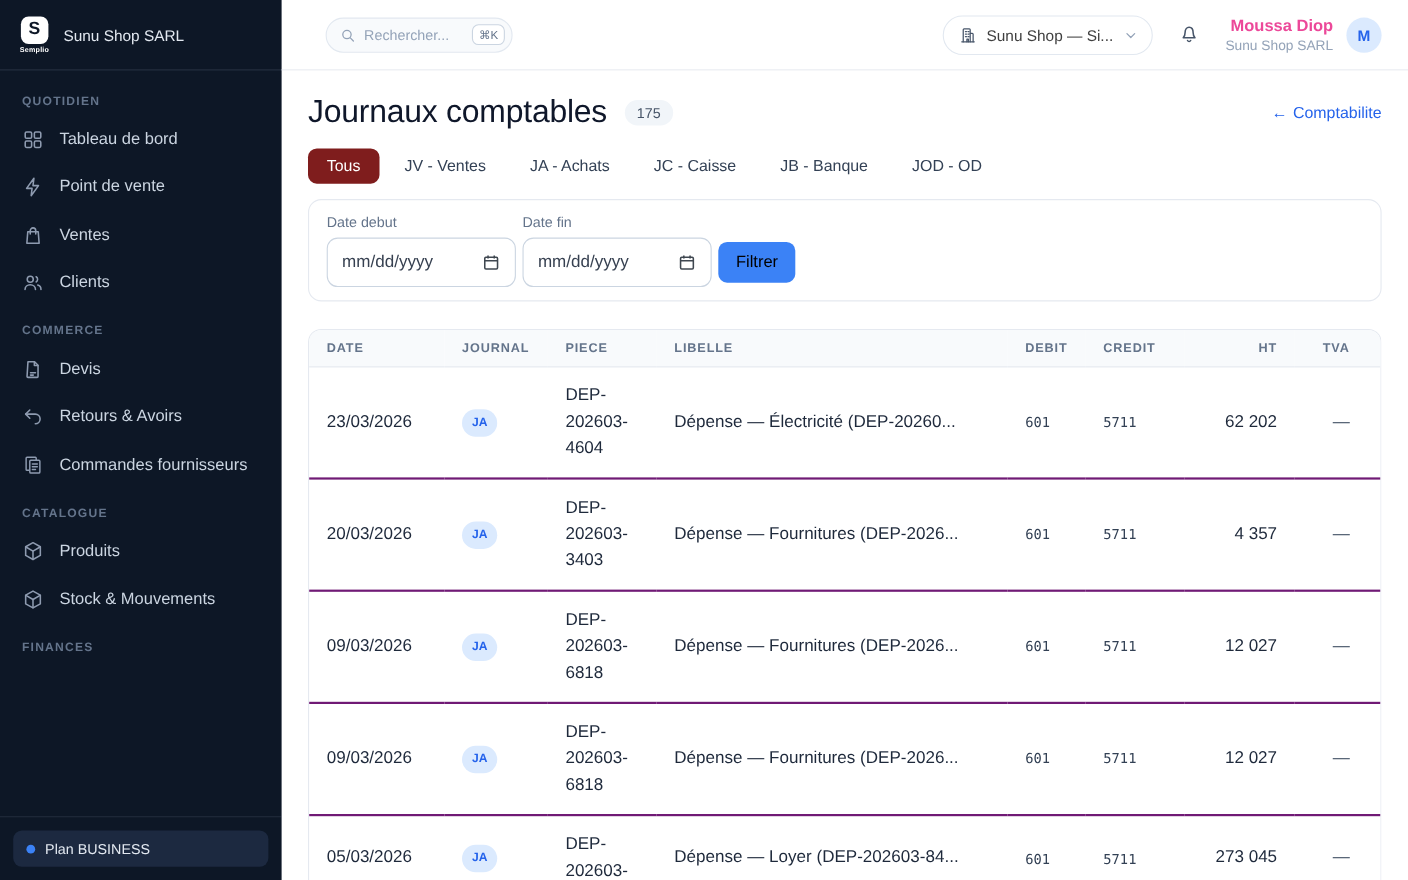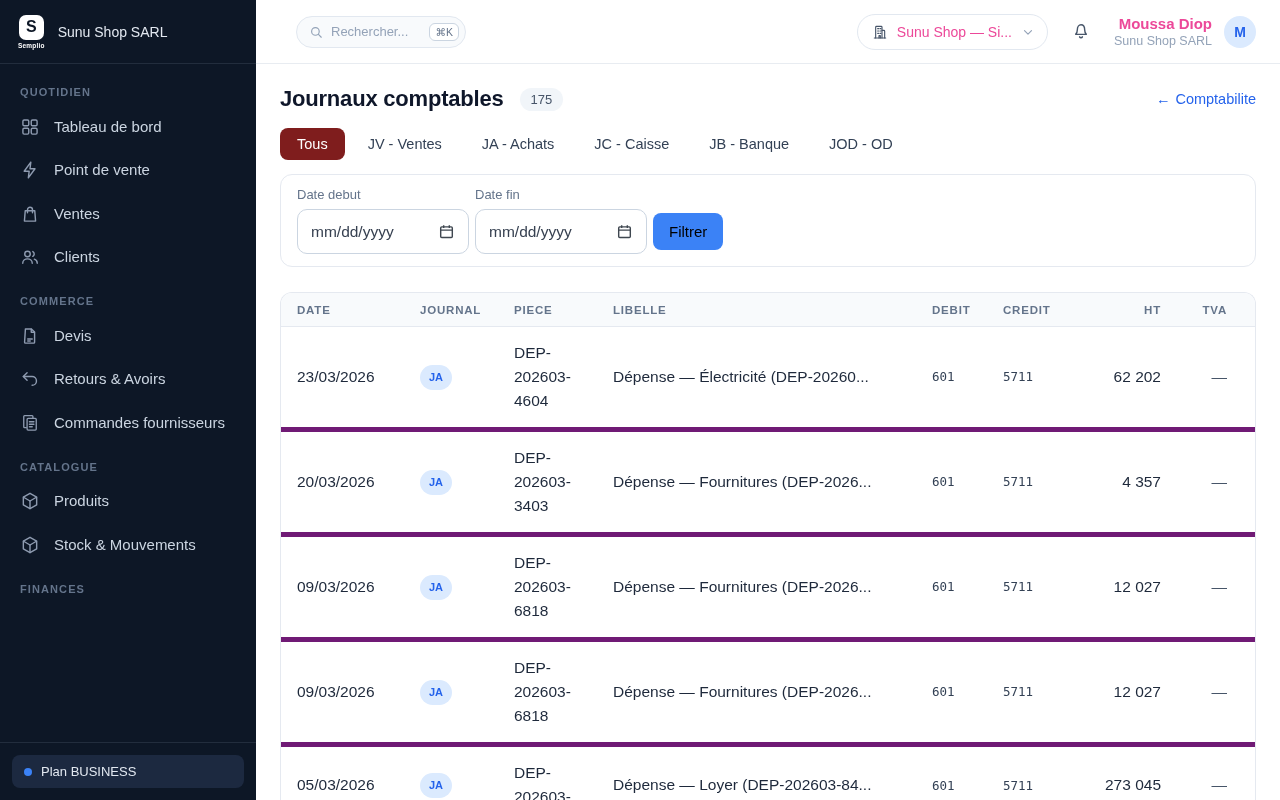--- a/index.html
+++ b/index.html
@@ -24,51 +24,51 @@
 
   
   .main { flex:1; min-width:0; display:flex; flex-direction:column; }
   .topbar { height:64px; min-height:64px; border-bottom:1px solid #e8ecf1; display:flex; align-items:center; padding:0 24px; }
   .search { width:170px; height:32px; margin-left:16px; background:#f8fafc; border:1px solid #e2e8f0; border-radius:999px; display:flex; align-items:center; gap:8px; padding:0 6px 0 12px; cursor:text; }
   .search svg { width:14px; height:14px; color:#94a3b8; flex-shrink:0; }
   .search input { flex:1; min-width:0; border:none; outline:none; background:transparent; font-family:inherit; font-size:13px; color:#334155; }
   .search input::placeholder { color:#94a3b8; }
   .kbd { border:1px solid #cbd5e1; background:#fff; border-radius:6px; font-size:10.5px; color:#64748b; padding:2px 5px; white-space:nowrap; }
   .tb-right { margin-left:auto; display:flex; align-items:center; }
-  .org-pill { height:36px; border:1px solid #e2e8f0; background:#fff; border-radius:999px; display:flex; align-items:center; gap:9px; padding:0 12px 0 14px; font-size:14px; color:#ec4899; cursor:pointer; }
+  .org-pill { height:36px; border:1px solid #e2e8f0; background:#fff; border-radius:999px; display:flex; align-items:center; gap:9px; padding:0 12px 0 14px; font-size:14px; color:#404040; cursor:pointer; }
   .org-pill .b-ic { width:16px; height:16px; color:#475569; }
   .org-pill .chev { width:14px; height:14px; color:#94a3b8; }
   .bell-btn { margin-left:22px; width:22px; height:22px; color:#475569; cursor:pointer; background:none; border:none; }
   .bell-btn svg { width:20px; height:20px; }
   .user { margin-left:22px; text-align:right; }
   .user-name { font-size:15px; font-weight:700; color:#ec4899; line-height:1.25; }
   .user-org { font-size:12.5px; color:#94a3b8; }
   .avatar { margin-left:12px; width:32px; height:32px; border-radius:50%; background:#dbeafe; color:#2563eb; font-weight:700; font-size:14px; display:flex; align-items:center; justify-content:center; cursor:pointer; }
 
   .content { padding:22px 24px 0; flex:1; overflow:hidden; }
   .page-head { display:flex; align-items:center; }
-  .page-title { font-size:22px; font-weight:700; color:#0f172a; letter-spacing:-.2px; }
+  .page-title { font-size:29px; font-weight:400; color:#0f172a; letter-spacing:-.2px; }
   .count-badge { margin-left:16px; background:#f1f5f9; color:#475569; font-size:13px; padding:4px 11px; border-radius:999px; }
   .back-link { margin-left:auto; color:#2563eb; font-size:14.5px; display:flex; align-items:center; gap:5px; cursor:pointer; text-decoration:none; }
 
   .tabs { display:flex; align-items:center; gap:6px; margin-top:16px; }
   .tab { font-size:14.5px; color:#334155; padding:8px 17px; border-radius:8px; cursor:pointer; white-space:nowrap; background:none; border:none; font-family:inherit; }
   .tab.active { background:#7f1d1d; color:#fff; }
 
   .filter-card { margin-top:14px; border:1px solid #e5e9f0; border-radius:12px; padding:12px 16px; display:flex; align-items:flex-end; gap:6px; }
   .field-label { font-size:13px; color:#64748b; margin-bottom:7px; }
   .date-input { width:172px; height:45px; border:1px solid #cbd5e1; border-radius:10px; display:flex; align-items:center; justify-content:space-between; padding:0 13px; font-size:15.5px; color:#374151; cursor:pointer; background:#fff; }
   .date-input svg { width:17px; height:17px; color:#3f4750; }
   .filter-btn { height:37px; margin-bottom:4px; background:#3b82f6; color:#000000; border:none; border-radius:8px; font-size:15px; padding:0 16px; font-family:Liberation Sans, sans-serif; cursor:pointer;text-align:center; }
 
   .table-wrap { margin-top:25px; border:1px solid #e5e9f0; border-bottom:none; border-radius:12px 12px 0 0; overflow:hidden; }
   table { width:100%; border-collapse:collapse; table-layout:fixed; }
   thead th { background:#f8fafc; font-size:11.5px; font-weight:700; color:#64748b; letter-spacing:.8px; text-transform:uppercase; text-align:left; padding:11px 16px 10px; border-bottom:1px solid #e5e9f0; }
   thead th.r { text-align:right; }
-  tbody td { padding:14px 16px; border-bottom:5px solid #701a75; font-size:15.5px; color:#1e293b; line-height:1.55; vertical-align:middle; }
+  tbody td { padding:14px 16px; border-bottom:2px solid #701a75; font-size:15.5px; color:#1e293b; line-height:1.55; vertical-align:middle; }
   tbody td.r { text-align:right; }
   td.mono { font-family:"DejaVu Sans Mono", monospace; font-size:12.5px; color:#334155; }
   td.lib { white-space:nowrap; overflow:hidden; text-overflow:ellipsis; }
   td.tva { color:#475569; padding-right:28px; }
   th.tva { padding-right:28px; }
   .badge-ja { display:inline-block; background:#dbeafe; color:#2563eb; font-size:11px; font-weight:700; padding:4px 9px; border-radius:999px; }
 </style>
 </head>
 <body>
 

